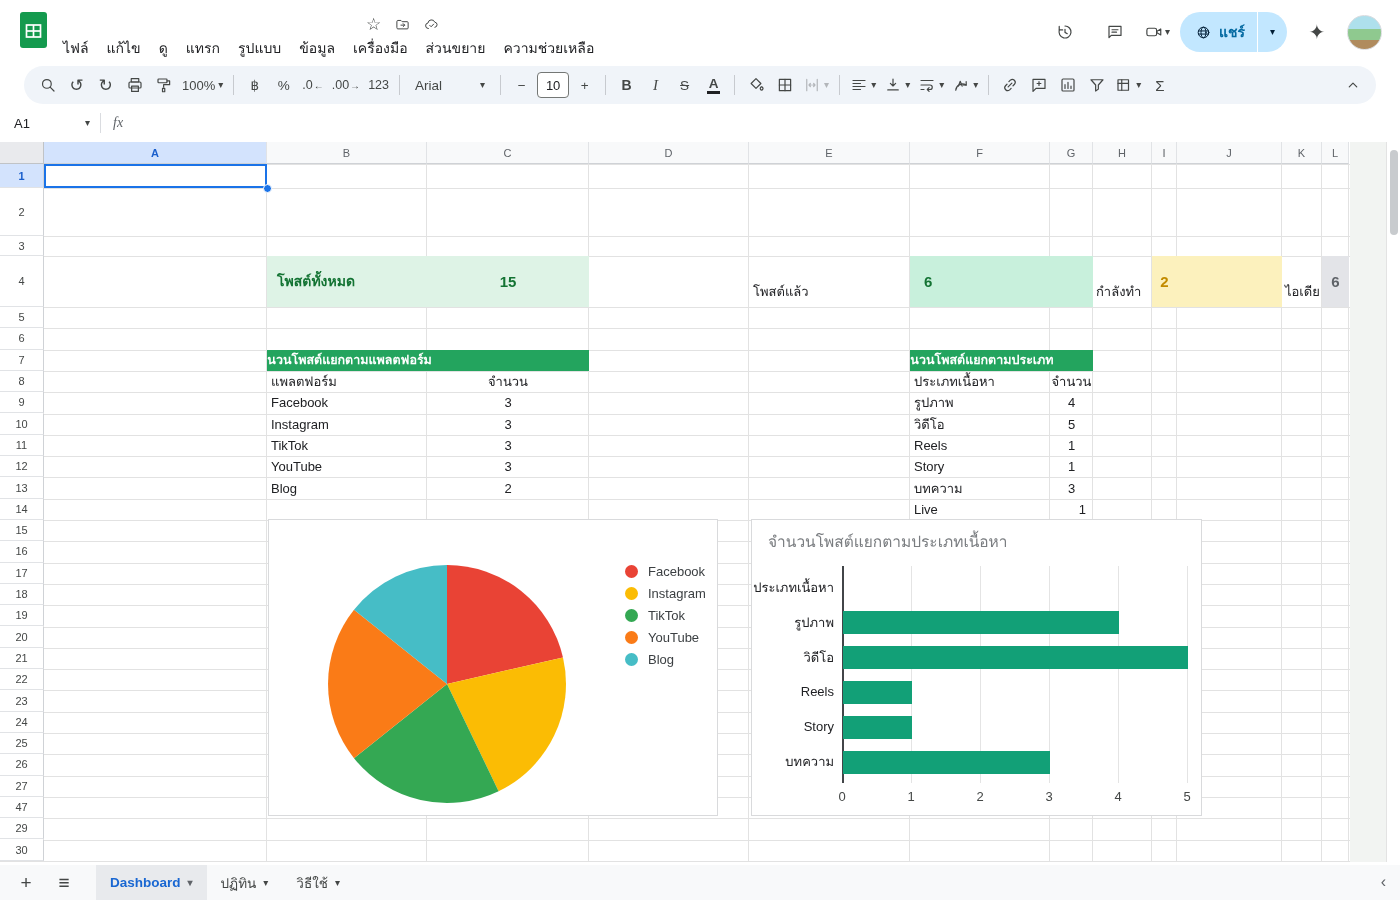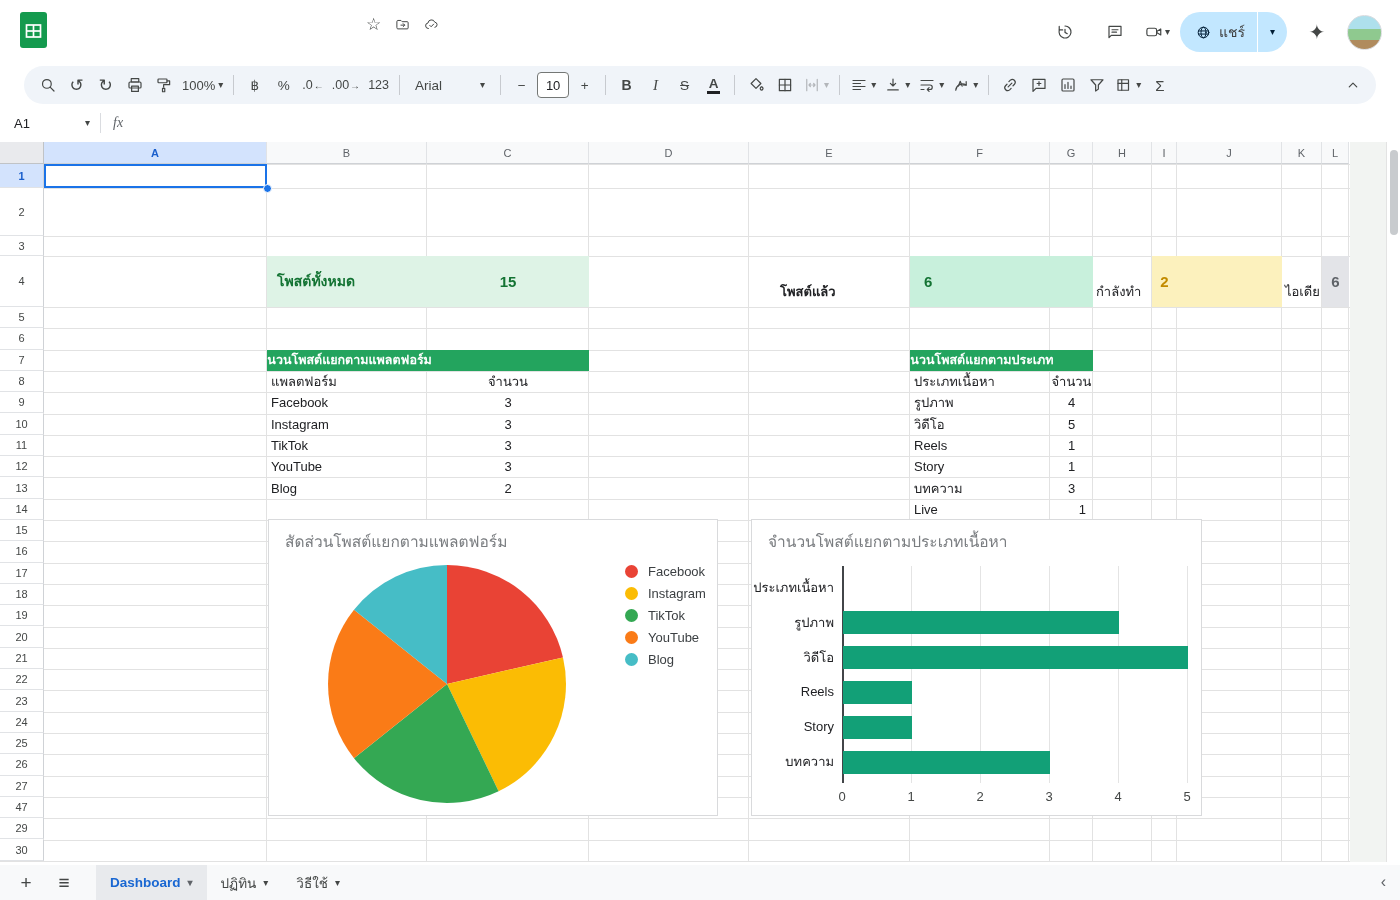--- a/index.html
+++ b/index.html
@@ -13,21 +13,21 @@
   .doc-title{position:absolute;left:60px;top:11px;font-size:18px;color:#1f1f1f;white-space:nowrap;}
   .title-icons{position:absolute;left:366px;top:14px;display:flex;gap:14px;align-items:center;color:#444746;}
   .star-glyph{font-size:17px;color:#444746;}
   .menubar{position:absolute;left:54px;top:34px;display:flex;}
   .menu-item{padding:3px 9px;font-size:14px;color:#202124;border-radius:4px;}
   .topbar-right{position:absolute;right:18px;top:10px;display:flex;align-items:center;gap:10px;height:44px;}
   .tb-iconbtn{width:40px;height:40px;display:flex;align-items:center;justify-content:center;border-radius:50%;}
   .cam-group{display:flex;align-items:center;gap:2px;}
   .share-pill{display:flex;align-items:center;height:40px;border-radius:20px;background:var(--share-pill-bg,#C2E7FF);overflow:hidden;}
   .share-main{display:flex;align-items:center;gap:8px;padding:0 12px 0 16px;height:100%;}
-  .share-label{font-size:14px;font-weight:normal;color:#404040;}
+  .share-label{font-size:14px;font-weight:bold;color:#0369a1;}
   .share-divider{width:1px;height:40px;background:#fff;}
   .share-caret{padding:0 12px;height:100%;display:flex;align-items:center;}
   .gemini{font-size:20px;color:#444746;}
   .avatar{width:33px;height:33px;border-radius:50%;border:1px solid #dadce0;background:linear-gradient(to bottom,#aee0ec 0 40%,#8fc98f 40% 72%,#b08b5e 72% 100%);}
   
   .toolbar{position:absolute;left:24px;top:66px;width:1352px;height:38px;background:var(--toolbar-bg,#F0F4F9);border-radius:19px;display:flex;align-items:center;padding:0 10px;box-sizing:border-box;gap:2px;}
   .tb{height:28px;min-width:27px;padding:0 3px;border-radius:4px;display:flex;align-items:center;justify-content:center;gap:3px;color:#444746;font-size:13px;box-sizing:border-box;}
   .tb.txt{font-size:13.5px;}
   .tb-div{width:1px;height:20px;background:#c7cacf;margin:0 5px;flex:none;}
   .zoom-label{font-size:13px;color:#444746;}
@@ -114,20 +114,31 @@
       <span class="star-glyph">☆</span>
       <svg class="ic small" viewBox="0 0 24 24">
           <path d="M3 7 a1.5 1.5 0 0 1 1.5 -1.5 h5 l2 2 h8 a1.5 1.5 0 0 1 1.5 1.5 v8.5 a1.5 1.5 0 0 1 -1.5 1.5 h-15 a1.5 1.5 0 0 1 -1.5 -1.5 z"></path>
           <path d="M9.5 13 h6 m-2.4 -2.4 l2.4 2.4 -2.4 2.4"></path>
         </svg>
       <svg class="ic small" viewBox="0 0 24 24">
           <path d="M7 18.5 a4.5 4.5 0 0 1 -0.6 -8.95 a5.6 5.6 0 0 1 10.8 -1.3 a4.2 4.2 0 0 1 0.3 8.3"></path>
           <path d="M9.2 13.4 l2.2 2.2 l4 -4.2"></path>
         </svg>
     </span>
+    <nav class="menubar" id="menubar">
+        <span class="menu-item">ไฟล์</span>
+        <span class="menu-item">แก้ไข</span>
+        <span class="menu-item">ดู</span>
+        <span class="menu-item">แทรก</span>
+        <span class="menu-item">รูปแบบ</span>
+        <span class="menu-item">ข้อมูล</span>
+        <span class="menu-item">เครื่องมือ</span>
+        <span class="menu-item">ส่วนขยาย</span>
+        <span class="menu-item">ความช่วยเหลือ</span>
+      </nav>
     <div class="topbar-right">
       <span class="tb-iconbtn">
         <svg class="ic" viewBox="0 0 24 24">
             <path d="M12 4 a8 8 0 1 1 -7.5 5.2"></path>
             <path d="M4.3 4.6 v4.6 h4.6"></path>
             <path d="M12 8.3 v4.2 l3 1.8"></path>
           </svg>
       </span>
       <span class="tb-iconbtn">
         <svg class="ic" viewBox="0 0 24 24">
@@ -424,21 +435,21 @@
     <div class="right-canvas"></div>
 
     <div class="selection" style="left:44px;top:22px;width:223px;height:24px;"></div>
     <div class="fill-handle" style="left:263px;top:42px;"></div>
 
 
     <div class="cellov stat-bg green-bg" style="left:267px;width:322px;"></div>
     <div class="cellov stat-label" style="left:267px;top:114px;width:160px;">โพสต์ทั้งหมด</div>
     <div class="cellov stat-value" style="left:427px;top:114px;width:162px;">15</div>
 
-    <div class="plain-label" style="left:780px;font-weight:bold;">โพสต์แล้ว</div>
+    <div class="plain-label" style="left:753px;">โพสต์แล้ว</div>
     <div class="cellov stat-bg mint-bg" style="left:910px;width:183px;"></div>
     <div class="cellov stat-value" style="left:910px;top:114px;width:40px;text-align:left;padding-left:14px;">6</div>
 
     <div class="plain-label" style="left:1096px;">กำลังทำ</div>
     <div class="cellov stat-bg yellow-bg" style="left:1152px;width:130px;"></div>
     <div class="cellov stat-value" style="left:1152px;top:114px;width:25px;color:var(--orange-text,#C28B00);">2</div>
 
     <div class="plain-label" style="left:1285px;">ไอเดีย</div>
     <div class="cellov stat-bg graycell-bg" style="left:1322px;width:27px;"></div>
     <div class="cellov stat-value" style="left:1322px;top:114px;width:27px;color:var(--gray-text,#5F6368);">6</div>
@@ -498,21 +509,20 @@
           <span class="tname">บทความ</span>
           <span class="tval" style="left: 140px; width: 43px;">3</span>
         </div>
         <div class="trow" style="left: 910px; top: 356.8px; width: 183px;">
           <span class="tname">Live</span>
           <span class="tval" style="left: 140px; width: 43px; text-align: right; padding-right: 7px; box-sizing: border-box;">1</span>
         </div>
       </div>
 
     <div class="chartbox" style="left:268px;top:377px;width:450px;height:297px;">
-      <div class="chart-title">สัดส่วนโพสต์แยกตามแพลตฟอร์ม</div>
       <svg id="pie-svg" width="240" height="240" viewBox="0 0 240 240" style="position:absolute;left:58px;top:44px;">
           <path d="M120,120 L120.0,1.0 A119,119 0 0 1 236.0,93.5 Z" fill="#E94335"></path>
           <path d="M120,120 L236.0,93.5 A119,119 0 0 1 171.6,227.2 Z" fill="#FBBC04"></path>
           <path d="M120,120 L171.6,227.2 A119,119 0 0 1 27.0,194.2 Z" fill="#34A853"></path>
           <path d="M120,120 L27.0,194.2 A119,119 0 0 1 27.0,45.8 Z" fill="#FA7B17"></path>
           <path d="M120,120 L27.0,45.8 A119,119 0 0 1 120.0,1.0 Z" fill="#46BDC6"></path>
         </svg>
       <div class="legend" id="pie-legend" style="left:356px;top:40px;">
           <div class="legend-item">
             <span class="legend-dot" style="background: rgb(233, 67, 53);"></span>

